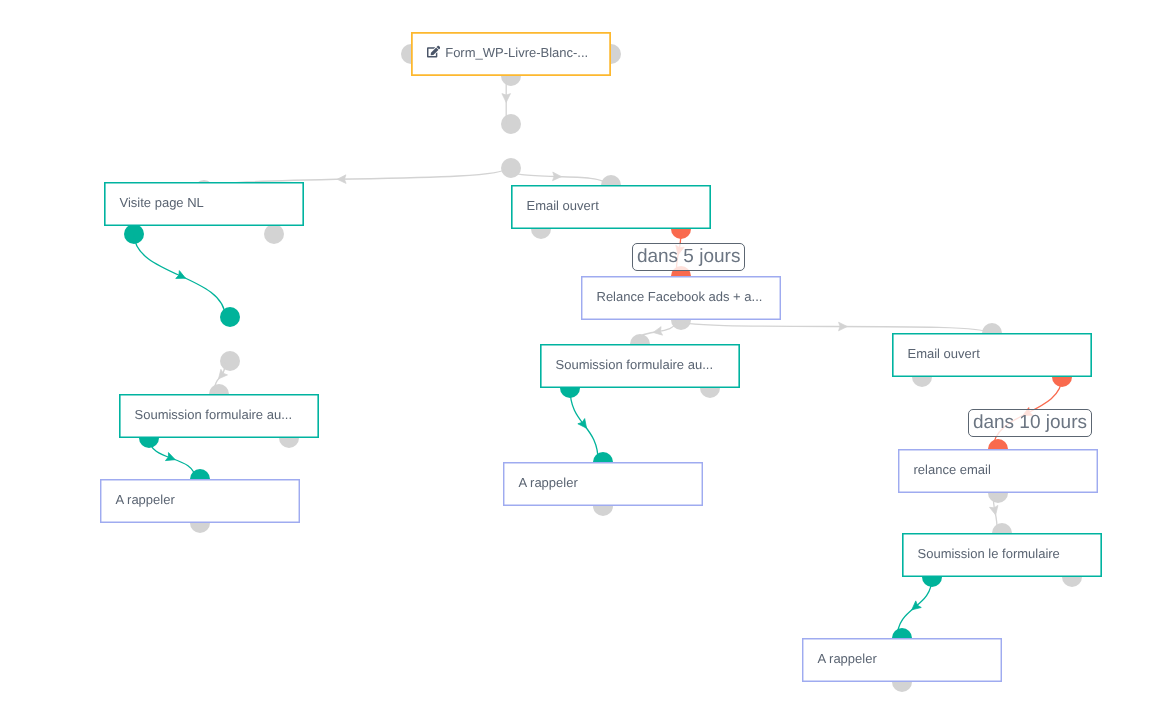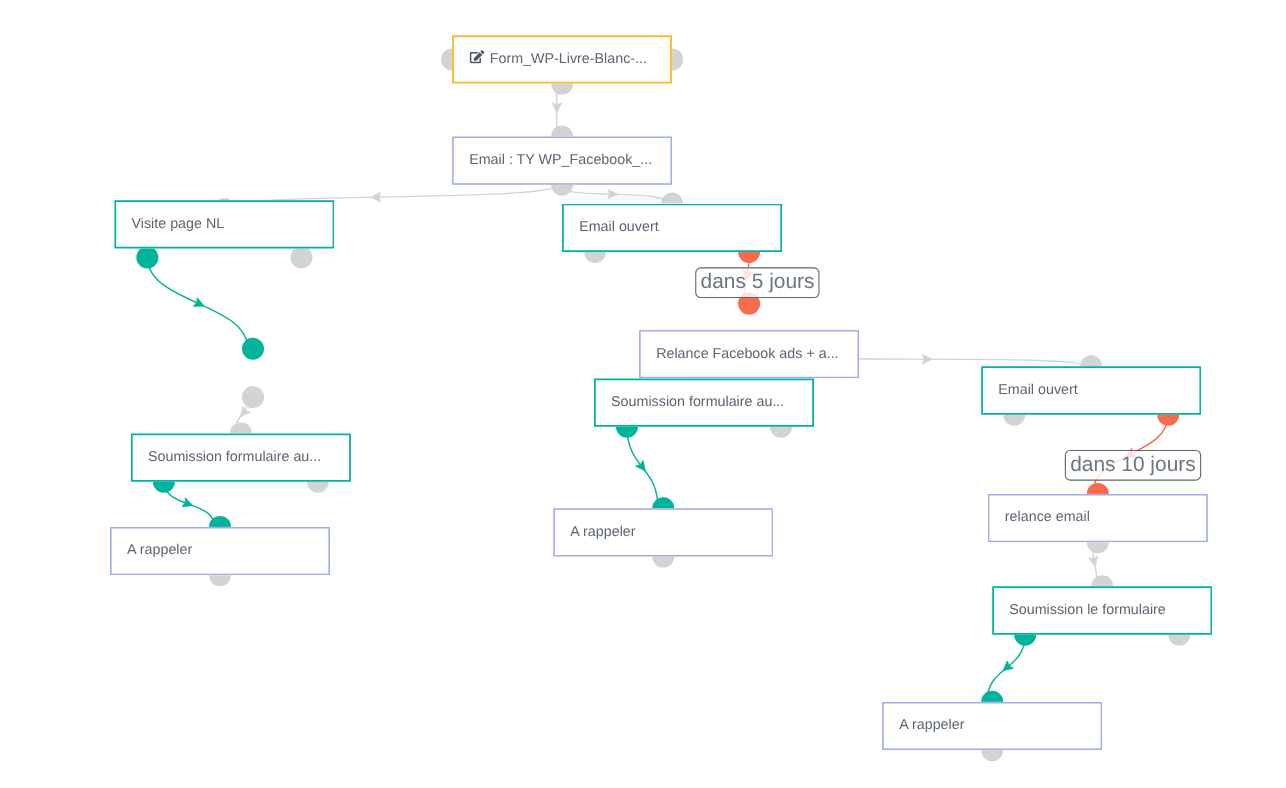--- a/index.html
+++ b/index.html
@@ -143,36 +143,33 @@
         <path d="M 0,0 L -8.8,-4.3 L -7.3,-0.15 L -8.8,4.3 Z" transform="translate(911.7701416015625,609.8301696777344) rotate(140.02875827888175)" fill="#00b39a" stroke="#00b39a" stroke-width="0.7" stroke-linejoin="round"></path>
       </g>
     </svg>
   <div id="nodes">
       <div class="node orange" style="left: 411px; top: 32px;">
         <span class="nicon"><svg viewBox="0 0 576 512" width="13.3" height="13.3" fill="currentColor">
             <path d="M402.6 83.2l90.2 90.2c3.8 3.8 3.8 10 0 13.8L274.4 405.6l-92.8 10.3c-12.4 1.4-22.9-9.1-21.5-21.5l10.3-92.8L388.8 83.2c3.8-3.8 10-3.8 13.8 0zm162-22.9l-48.8-48.8c-15.2-15.2-39.9-15.2-55.2 0l-35.4 35.4c-3.8 3.8-3.8 10 0 13.8l90.2 90.2c3.8 3.8 10 3.8 13.8 0l35.4-35.4c15.2-15.3 15.2-40 0-55.2zM384 346.2V448H64V128h229.8c3.2 0 6.2-1.3 8.5-3.5l40-40c7.6-7.6 2.2-20.5-8.5-20.5H48C21.5 64 0 85.5 0 112v352c0 26.5 21.5 48 48 48h352c26.5 0 48-21.5 48-48V306.2c0-10.7-12.9-16-20.5-8.5l-40 40c-2.2 2.3-3.5 5.3-3.5 8.5z"></path>
           </svg></span>
         <div class="nlabel">Form_WP-Livre-Blanc-...</div>
       </div>
-      <div class="node blue" style="left: 411px; top: 124px;">
-        <div class="nlabel">Email : TY WP_Facebook_...</div>
-      </div>
       <div class="node teal" style="left: 104px; top: 182px;">
         <div class="nlabel">Visite page NL</div>
       </div>
       <div class="node teal" style="left: 119px; top: 394px;">
         <div class="nlabel">Soumission formulaire au...</div>
       </div>
       <div class="node blue" style="left: 100px; top: 479px;">
         <div class="nlabel">A rappeler</div>
       </div>
       <div class="node teal" style="left: 511px; top: 185px;">
         <div class="nlabel">Email ouvert</div>
       </div>
-      <div class="node blue" style="left: 581px; top: 276px; margin-top: 24px;">
+      <div class="node blue" style="left: 581px; top: 276px;">
         <div class="nlabel">Relance Facebook ads + a...</div>
       </div>
       <div class="node teal" style="left: 540px; top: 344px;">
         <div class="nlabel">Soumission formulaire au...</div>
       </div>
       <div class="node blue" style="left: 503px; top: 462px;">
         <div class="nlabel">A rappeler</div>
       </div>
       <div class="node teal" style="left: 892px; top: 333px;">
         <div class="nlabel">Email ouvert</div>

